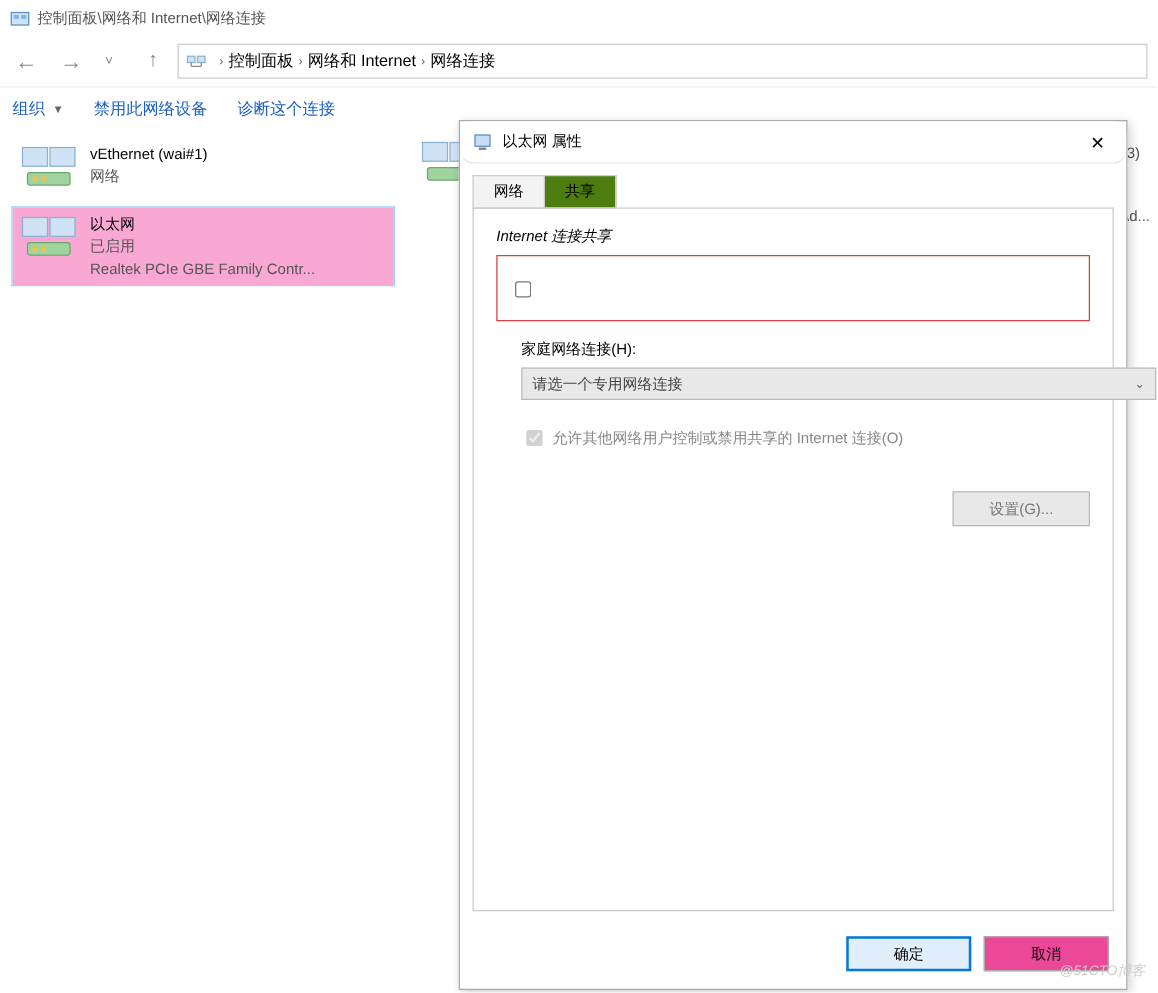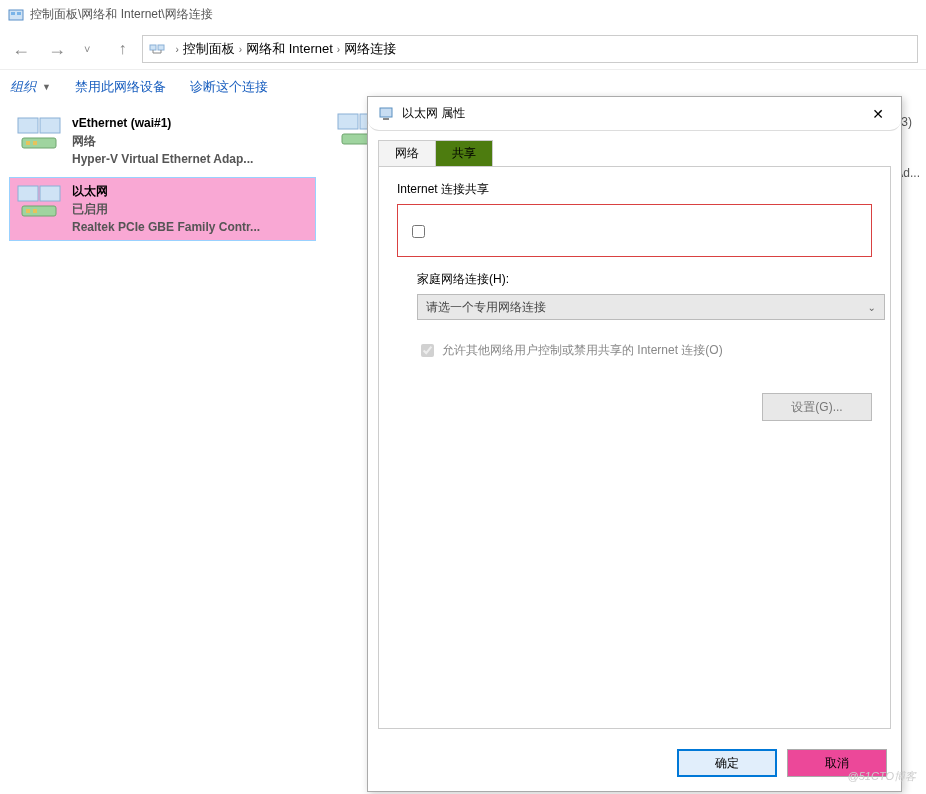--- a/index.html
+++ b/index.html
@@ -12,28 +12,28 @@
     .nav-arrows { display: flex; gap: 18px; align-items: center; color: #888; padding: 0 10px 0 4px; }
     .nav-arrow { font-size: 18px; cursor: default; }
     .nav-up { margin-left: 10px; font-size: 16px; }
     .address-bar { flex: 1; border: 1px solid #ccc; height: 28px; display: flex; align-items: center; padding: 0 6px; font-size: 13px; margin-left: 6px; }
     .address-bar .crumb { display: flex; align-items: center; }
     .address-bar .sep { margin: 0 4px; color: #666; font-size: 10px; }
     .addr-icon { width:16px; height:16px; margin-right:6px;}
     
     .toolbar { display: flex; align-items: center; padding: 8px 10px; font-size: 13px; border-top: 1px solid #eee; }
     .toolbar .tool { margin-right: 24px; color: #1a5fbf; cursor: pointer; }
-    .toolbar .tool.org { color: #1a5fbf; display:flex; align-items:center; gap:4px;font-style:italic;}
+    .toolbar .tool.org { color: #1a5fbf; display:flex; align-items:center; gap:4px;}
     .toolbar .tool.org .dd { font-size:9px; color:#666; margin-left:2px;}
     
     .content { position: relative; padding: 6px 10px; }
     .adapter { display: flex; padding: 4px 6px; margin-bottom: 6px; width: 305px; }
     .adapter.selected { background: #f9a8d4; outline:1px solid #99d1ff; }
     .adapter-icon { width: 48px; height: 42px; margin-right: 8px; flex-shrink:0; }
-    .adapter-info { font-size: 12px; line-height: 1.5; overflow:hidden;font-weight:bold; }
+    .adapter-info { font-size: 12px; line-height: 1.5; overflow:hidden; }
     .adapter-name { color: #000; }
     .adapter-status { color: #555; }
     .adapter-desc { color: #555; white-space: nowrap; overflow: hidden; text-overflow: ellipsis; max-width: 230px; }
     
     .bg-adapter { position:absolute; left: 336px; top: 6px; }
     .bg-text-1 { position:absolute; right: 14px; top: 10px; font-size:12px; color:#555;}
     .bg-text-2 { position:absolute; right: 6px; top: 62px; font-size:12px; color:#555;}
     
     
     .dialog { position: absolute; left: 367px; top: 96px; width: 535px; height: 696px; background: #fff; border: 1px solid #aaa; box-shadow: 2px 2px 8px rgba(0,0,0,0.2); display:flex; flex-direction:column;}
@@ -41,28 +41,28 @@
     .dialog-title-icon { width:16px; height:16px; margin-right:8px;}
     .dialog-close { position:absolute; right:0; top:0; width:46px; height:33px; display:flex; align-items:center; justify-content:center; font-size:14px; cursor:pointer;}
     .dialog-body { flex:1; padding: 8px 10px 10px 10px; display:flex; flex-direction:column;}
     
     .tabs { display: flex; font-size: 12px; }
     .tab { padding: 4px 16px; border: 1px solid #ccc; background: #f3f3f3; cursor:pointer; position:relative; top:1px;}
     .tab.active { background: #4d7c0f; border-bottom-color: #fff; }
     .tab + .tab { border-left: none; }
     .tab-pane { border: 1px solid #ccc; flex:1; padding: 14px 18px; font-size:12px; position:relative;}
     
-    .group-label { margin-bottom: 6px; }
+    .group-label { margin-bottom: 6px; font-style: italic; }
     .red-box { border: 1px solid #d94141; padding: 18px 14px; margin-bottom: 14px;}
     .checkbox-row { display:flex; align-items:flex-start; gap:8px;}
     .checkbox-row input { margin-top:2px;}
     .checkbox-row.disabled { color:#888;}
     
     .sub-label { margin: 6px 0 6px 20px;}
-    .combo { margin: 0 0 22px 20px; width: 468px; height: 26px; border:1px solid #bbb; background:#e8e8e8; display:flex; align-items:center; justify-content:space-between; padding:0 8px; font-size:12px; color:#444;gap:32px;}
+    .combo { margin: 0 0 22px 20px; width: 508px; height: 26px; border:1px solid #bbb; background:#e8e8e8; display:flex; align-items:center; justify-content:space-between; padding:0 8px; font-size:12px; color:#444;gap:32px;}
     .combo .chev { font-size:10px; color:#666;}
     
     .settings-btn { position:absolute; right: 18px; top: 226px; width: 110px; height: 28px; border:1px solid #bbb; background:#e8e8e8; font-size:12px; color:#777; display:flex; align-items:center; justify-content:center; cursor:default;}
     
     .dialog-buttons { display:flex; justify-content:flex-end; gap:10px; padding: 10px 14px 14px 14px;}
     .dlg-btn { width: 100px; height: 28px; border:1px solid #aaa; background:#ec4899; font-size:12px; display:flex; align-items:center; justify-content:center; cursor:pointer;}
     .dlg-btn.primary { border:2px solid #0078d7; background:#e1eefb;}
     
     .watermark { position:absolute; right: 10px; bottom: 10px; font-size:11px; color:#ccc;font-style:italic;}
     
@@ -119,21 +119,20 @@
     <svg class="adapter-icon" viewBox="0 0 48 42">
         <rect x="2" y="4" width="20" height="15" fill="#cfe3f5" stroke="#8ab0d6"></rect>
         <rect x="24" y="4" width="20" height="15" fill="#cfe3f5" stroke="#8ab0d6"></rect>
         <rect x="6" y="24" width="34" height="10" rx="2" fill="#9fd49f" stroke="#6fa56f"></rect>
         <rect x="10" y="27" width="4" height="4" fill="#e6c35c"></rect>
         <rect x="17" y="27" width="4" height="4" fill="#e6c35c"></rect>
       </svg>
     <div class="adapter-info">
       <div class="adapter-name">vEthernet (wai#1)</div>
       <div class="adapter-status">网络</div>
-      <div class="adapter-desc">Hyper-V Virtual Ethernet Adap...</div>
     </div>
   </div>
   <div class="adapter selected">
     <svg class="adapter-icon" viewBox="0 0 48 42">
         <rect x="2" y="4" width="20" height="15" fill="#cfe3f5" stroke="#8ab0d6"></rect>
         <rect x="24" y="4" width="20" height="15" fill="#cfe3f5" stroke="#8ab0d6"></rect>
         <rect x="6" y="24" width="34" height="10" rx="2" fill="#9fd49f" stroke="#6fa56f"></rect>
         <rect x="10" y="27" width="4" height="4" fill="#e6c35c"></rect>
         <rect x="17" y="27" width="4" height="4" fill="#e6c35c"></rect>
       </svg>

